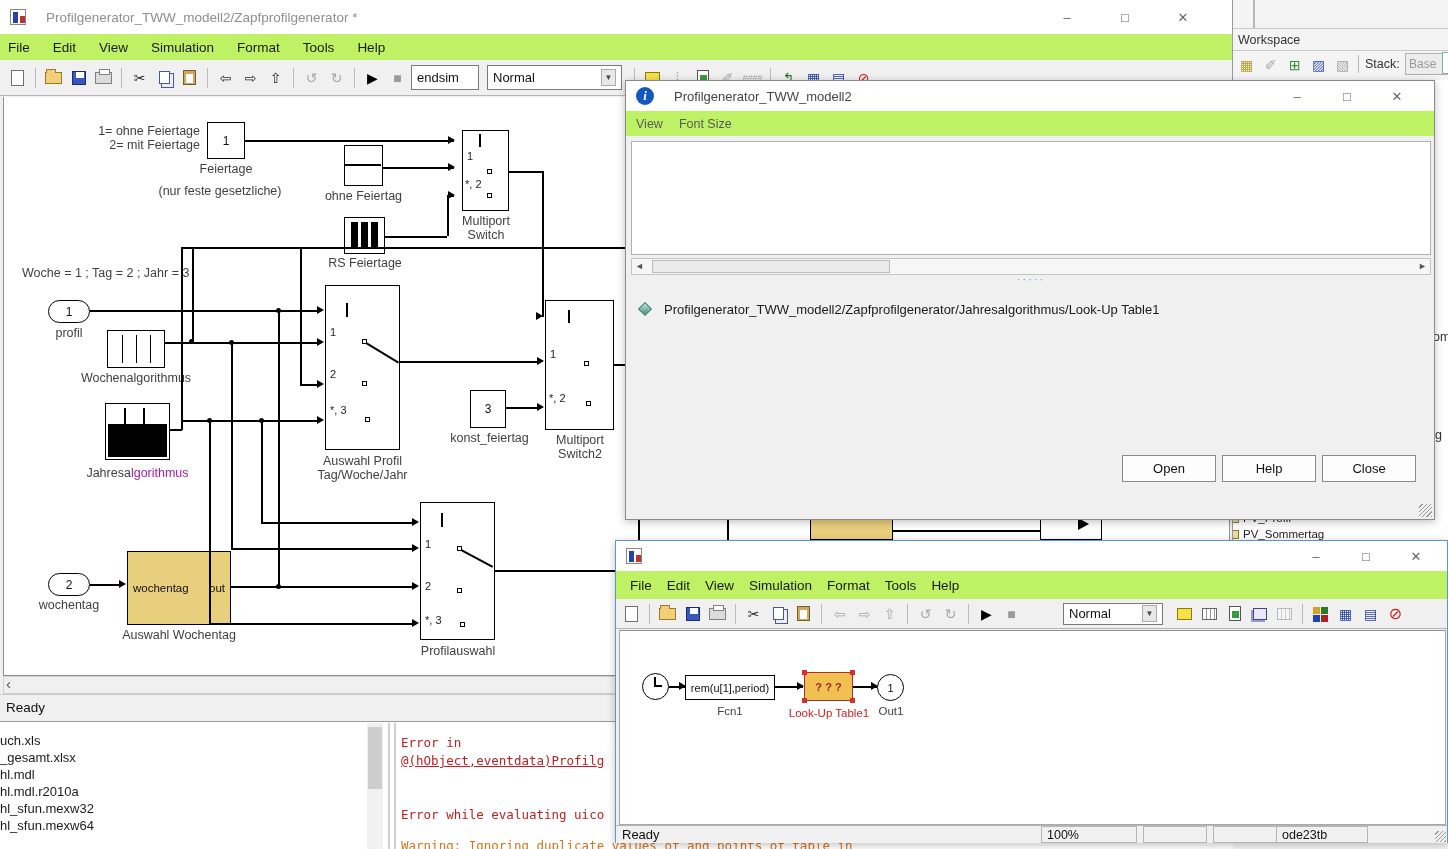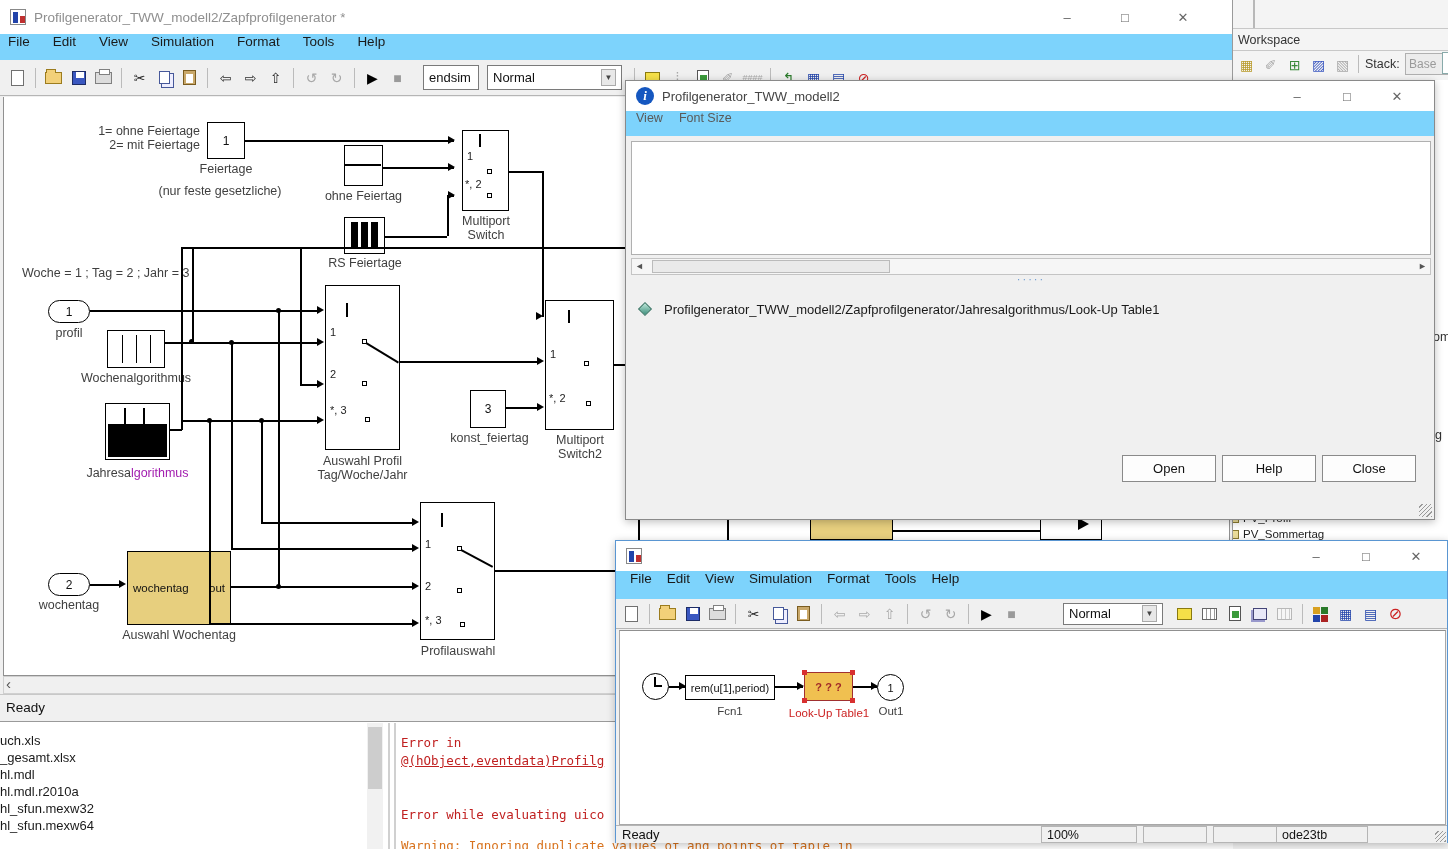--- a/index.html
+++ b/index.html
@@ -14,25 +14,25 @@
 .arrbig{position:absolute;width:0;height:0;border-left:11px solid #000;border-top:6px solid transparent;border-bottom:6px solid transparent}
 .dot{position:absolute;width:5px;height:5px;background:#000;border-radius:50%}
 .blk{position:absolute;border:1.4px solid #000;background:#fff;display:flex;align-items:center;justify-content:center;font-size:12px;color:#111}
 .oval{border-radius:12px}
 .lbl{position:absolute;font-size:12.5px;color:#3f3f3f;text-align:center;white-space:nowrap}
 .ptxt{position:absolute;font-size:11px;color:#222;white-space:nowrap}
 .psq{position:absolute;width:5px;height:5px;border:1px solid #000;background:#fff}
 .ann{position:absolute;font-size:12.5px;color:#3f3f3f}
 
 .win{position:absolute;background:#f0f0f0;border:1px solid #9a9a9a}
-.titlebar{position:relative;background:#fff;display:flex;align-items:center;gap:8px;padding-left:10px}
+.titlebar{position:relative;background:#fff;display:flex;align-items:center;gap:20px;padding-left:10px}
 .wtitle{font-size:13px;white-space:nowrap;overflow:hidden}
 .wctl{position:absolute;top:0;right:0;height:100%;display:flex}
 .wbtn{width:50px;display:flex;align-items:center;justify-content:center;color:#666;font-size:13px}
-.menubar{display:flex;background:#7dd3fc;font-size:13.5px;color:#1a1a1a;}
+.menubar{display:flex;background:#bef264;font-size:13.5px;color:#1a1a1a;align-items:center}
 .menubar span{white-space:nowrap}
 .toolbar{display:flex;align-items:center;background:#f0f0f0;border-bottom:1px solid #b5b5b5;padding:2px 4px;gap:2px}
 .ti{width:23px;height:23px;display:flex;align-items:center;justify-content:center;font-size:14px;color:#2a2a2a}
 .ti.gray{color:#a8a8a8}
 .sep{width:1px;height:20px;background:#bbb;margin:0 4px}
 .combo{background:#fff;border:1px solid #7a7a7a;font-size:13px;display:flex;align-items:center;padding:1px 5px;color:#111}
 .combo .dda{margin-left:auto;width:15px;height:17px;background:#e8e8e8;border:1px solid #aaa;font-size:8px;display:flex;align-items:center;justify-content:center;color:#444}
 
 .i-doc{width:13px;height:16px;background:#fff;border:1px solid #707070}
 .i-folder{width:17px;height:12px;background:#f2d079;border:1px solid #9c7c1e;position:relative}
@@ -175,21 +175,21 @@
       <span class="sep"></span>
       <span class="ti">⇦</span>
       <span class="ti">⇨</span>
       <span class="ti">⇧</span>
       <span class="sep"></span>
       <span class="ti gray">↺</span>
       <span class="ti gray">↻</span>
       <span class="sep"></span>
       <span class="ti" style="color:#000">▶</span>
       <span class="ti" style="color:#9a9a9a">■</span>
-      <input class="combo" style="width: 56px; height: 25px; margin-left: 12px;" readonly="" value="endsim">
+      <input class="combo" style="width: 68px; height: 25px; margin-left: 0;" readonly="" value="endsim">
       <div class="combo" style="width:135px;height:25px;margin-left:6px">
         <span>Normal</span>
         <span class="dda">▼</span>
       </div>
       <span class="sep" style="margin-left:10px"></span>
       <span class="ti">
           <span class="i-filter"></span>
         </span>
       <span class="ti gray">⁞</span>
       <span class="ti">

